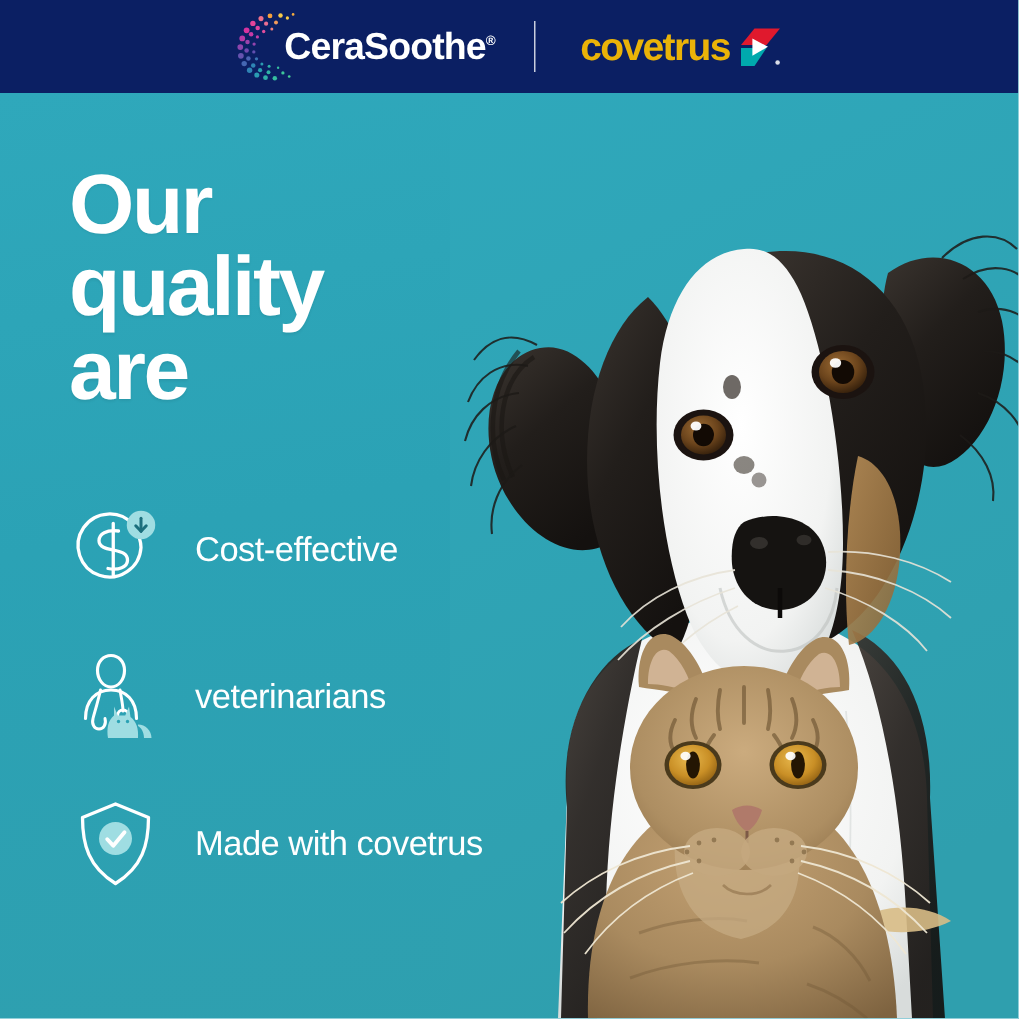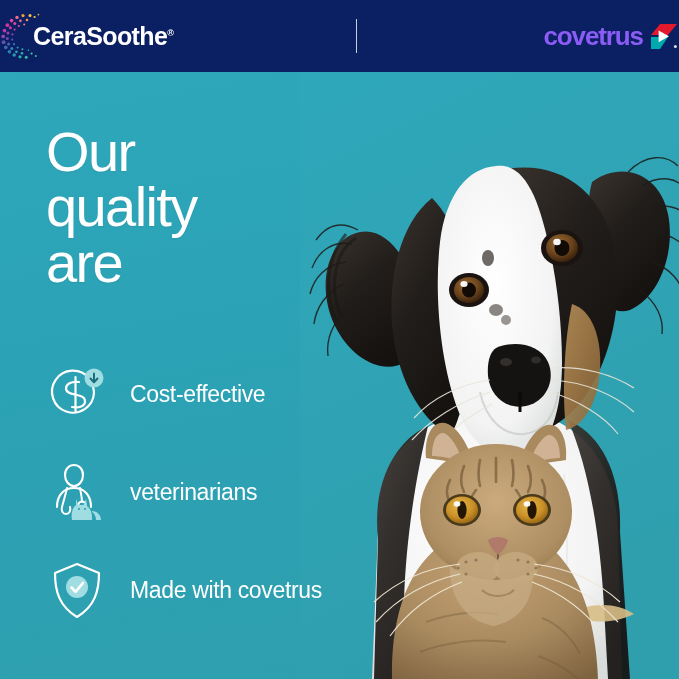--- a/index.html
+++ b/index.html
@@ -17,25 +17,25 @@
     height: 679px;
     overflow: hidden;
     background: #2ba5b8;
   }
 
   
   .brand-bar {
     position: absolute;
     left: 0; top: 0;
     width: 679px;
-    height: 72px;
+    height: 62px;
     background: #0b1f63;
     display: flex;
     align-items: center;
-    justify-content: space-between;
+    justify-content: center;
     gap: 0px;
     z-index: 40;
   }
   .logo-cerasoothe {
     position: relative;
     display: flex;
     align-items: center;
     height: 48px;
     padding-right: 26px;
   }
@@ -68,21 +68,21 @@
     flex: 0 0 auto;
   }
   .logo-covetrus {
     display: flex;
     align-items: center;
     height: 48px;
     padding-left: 30px;
     gap: 6px;
   }
   .covetrus-word {
-    color: #8b5cf6;
+    color: #eab308;
     font-size: 26px;
     font-weight: bold;
     letter-spacing: -1.1px;
     font-family: "Liberation Sans", sans-serif;
     white-space: nowrap;
   }
   .covetrus-mark {
     width: 30px;
     height: 30px;
     flex: 0 0 auto;
@@ -108,37 +108,37 @@
     height: 617px;
     z-index: 10;
     overflow: hidden;
   }
   .pet-photo svg { display: block; }
 
   
   .headline {
     position: absolute;
     left: 46px;
-    top: 124px;
+    top: 108px;
     z-index: 30;
     color: #ffffff;
     font-size: 56px;
     line-height: 0.99;
-    font-weight: normal;
+    font-weight: bold;
     letter-spacing: -1.6px;
     font-family: "Liberation Sans", sans-serif;
     text-shadow: 0 1px 2px rgba(0,0,0,0.07);
   }
   .headline .hl-line { display: block; white-space: nowrap; }
 
   
   .features {
     position: absolute;
     left: 44px;
-    top: 360px;
+    top: 332px;
     z-index: 30;
     width: 330px;
   }
   .feature-row {
     display: flex;
     align-items: center;
     min-height: 70px;
     margin-bottom: 28px;
   }
   .feature-icon {

